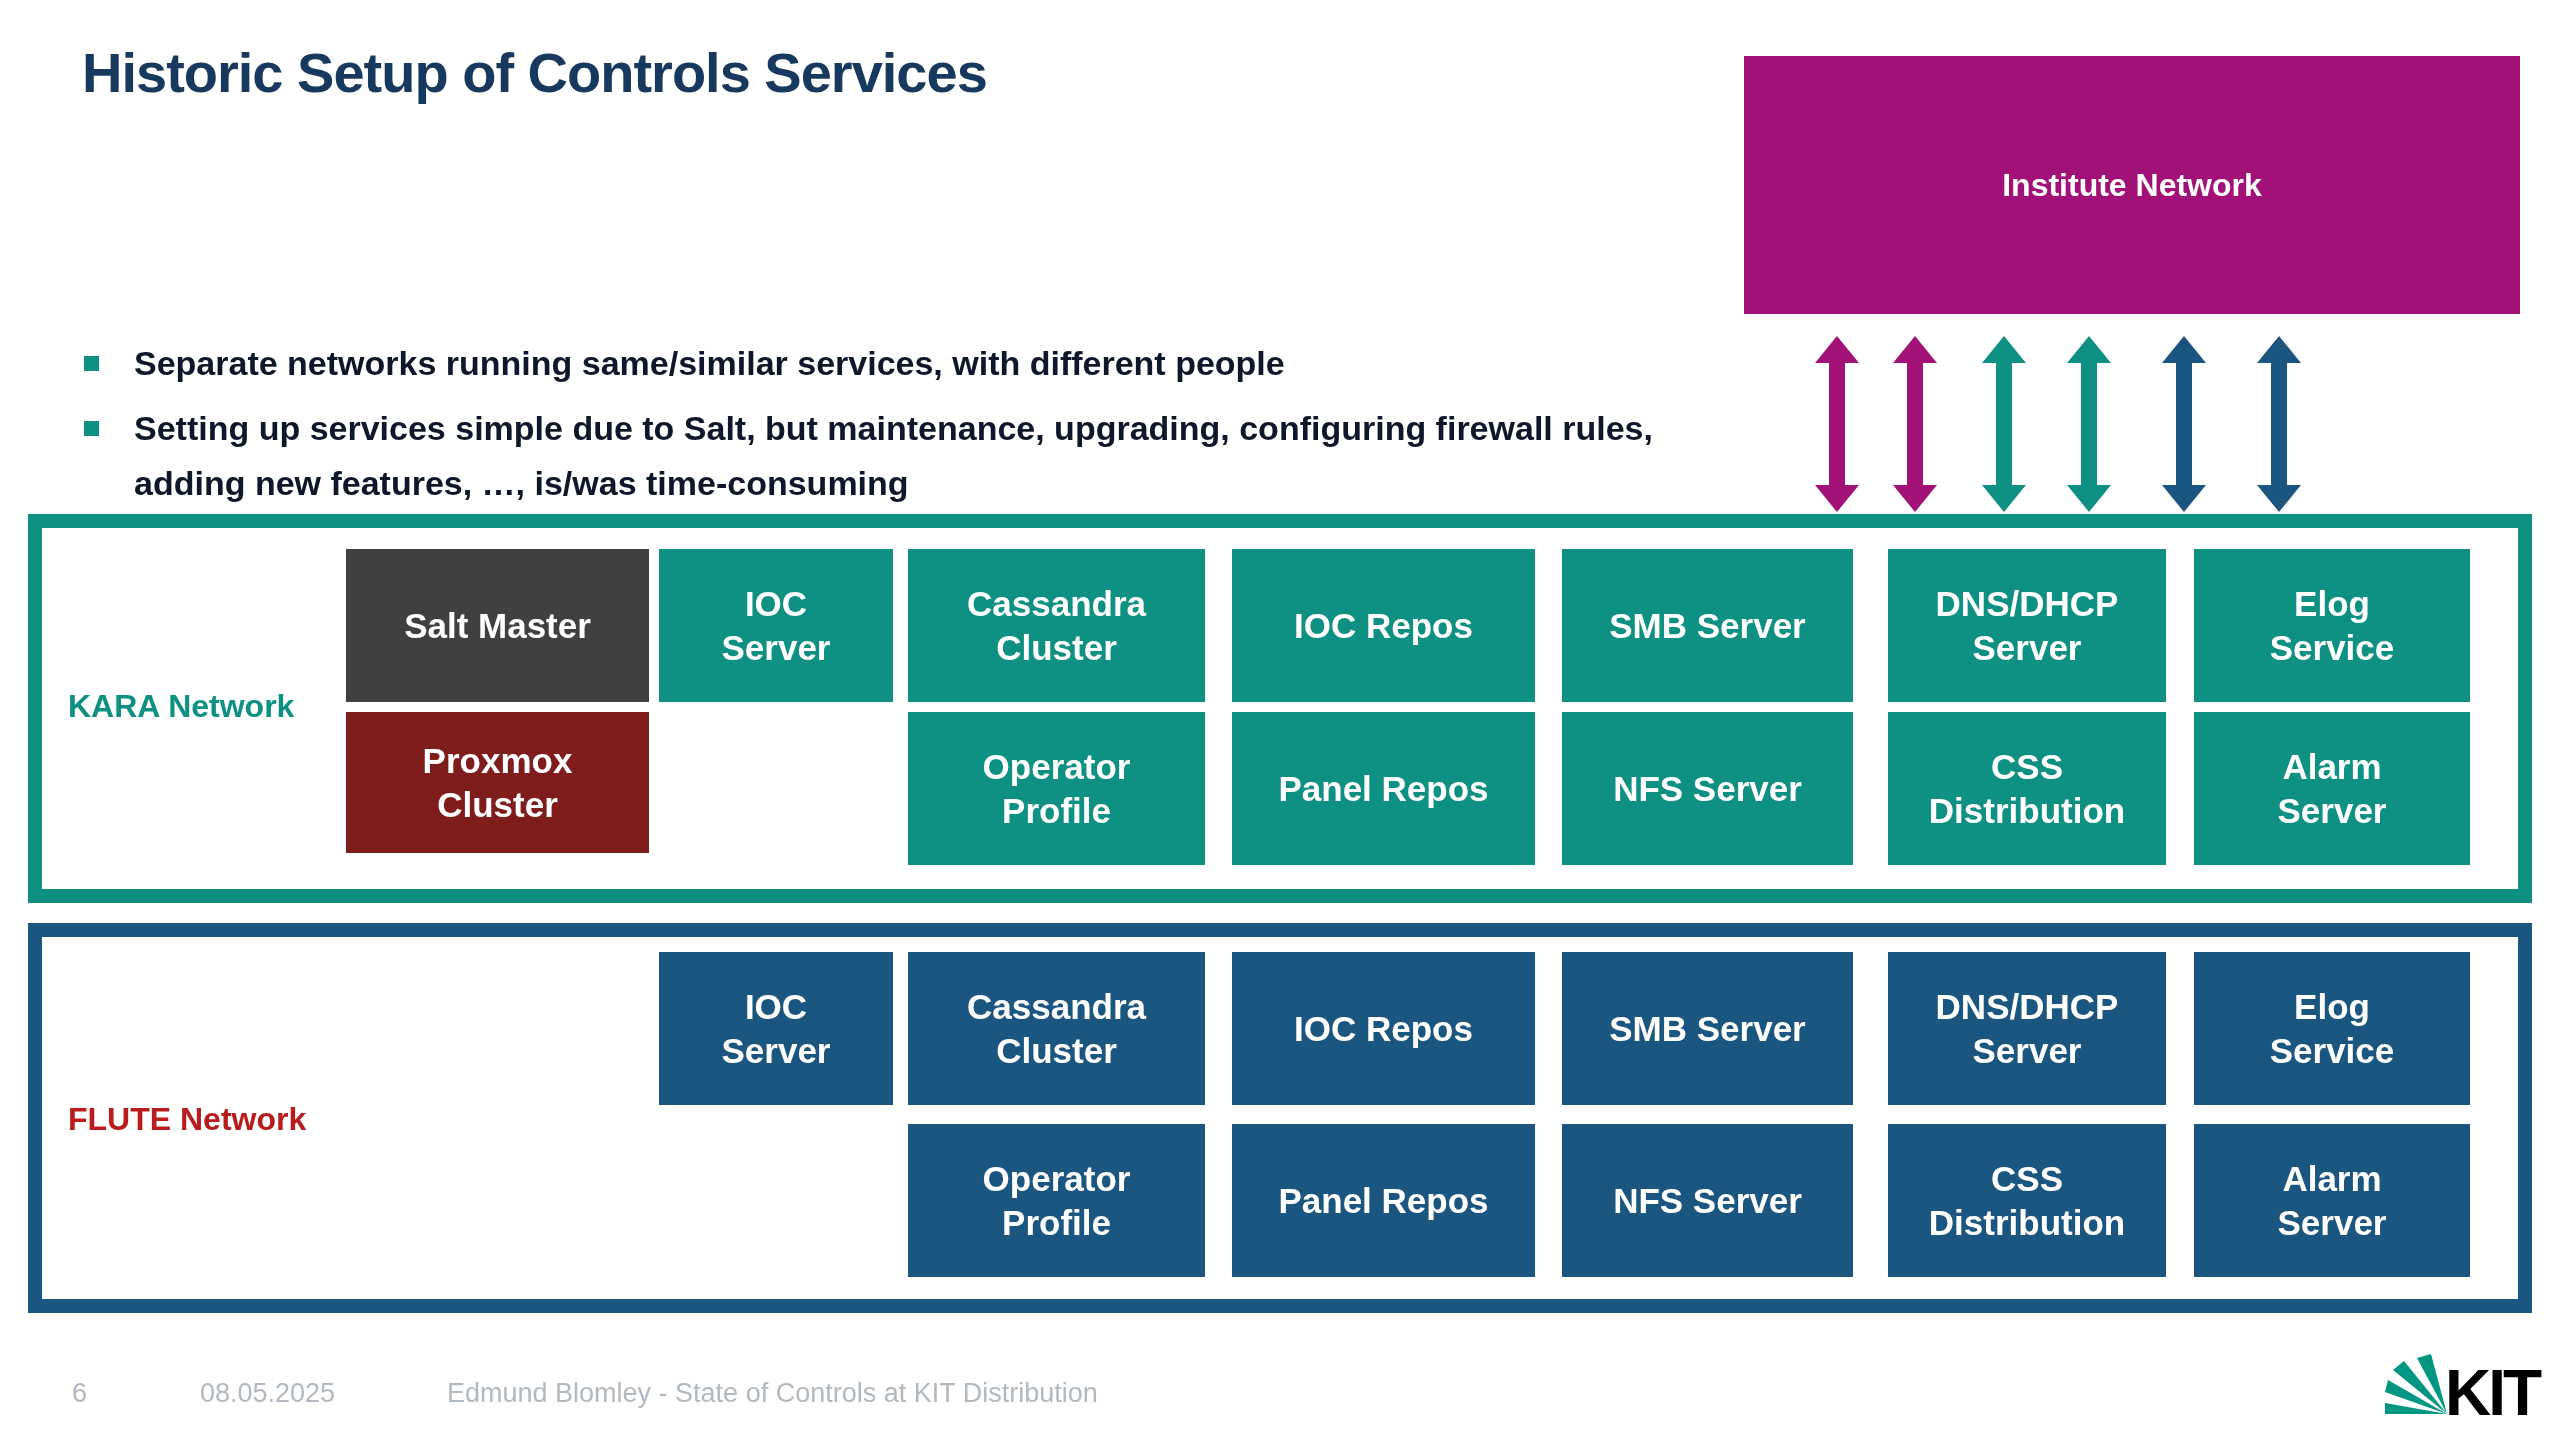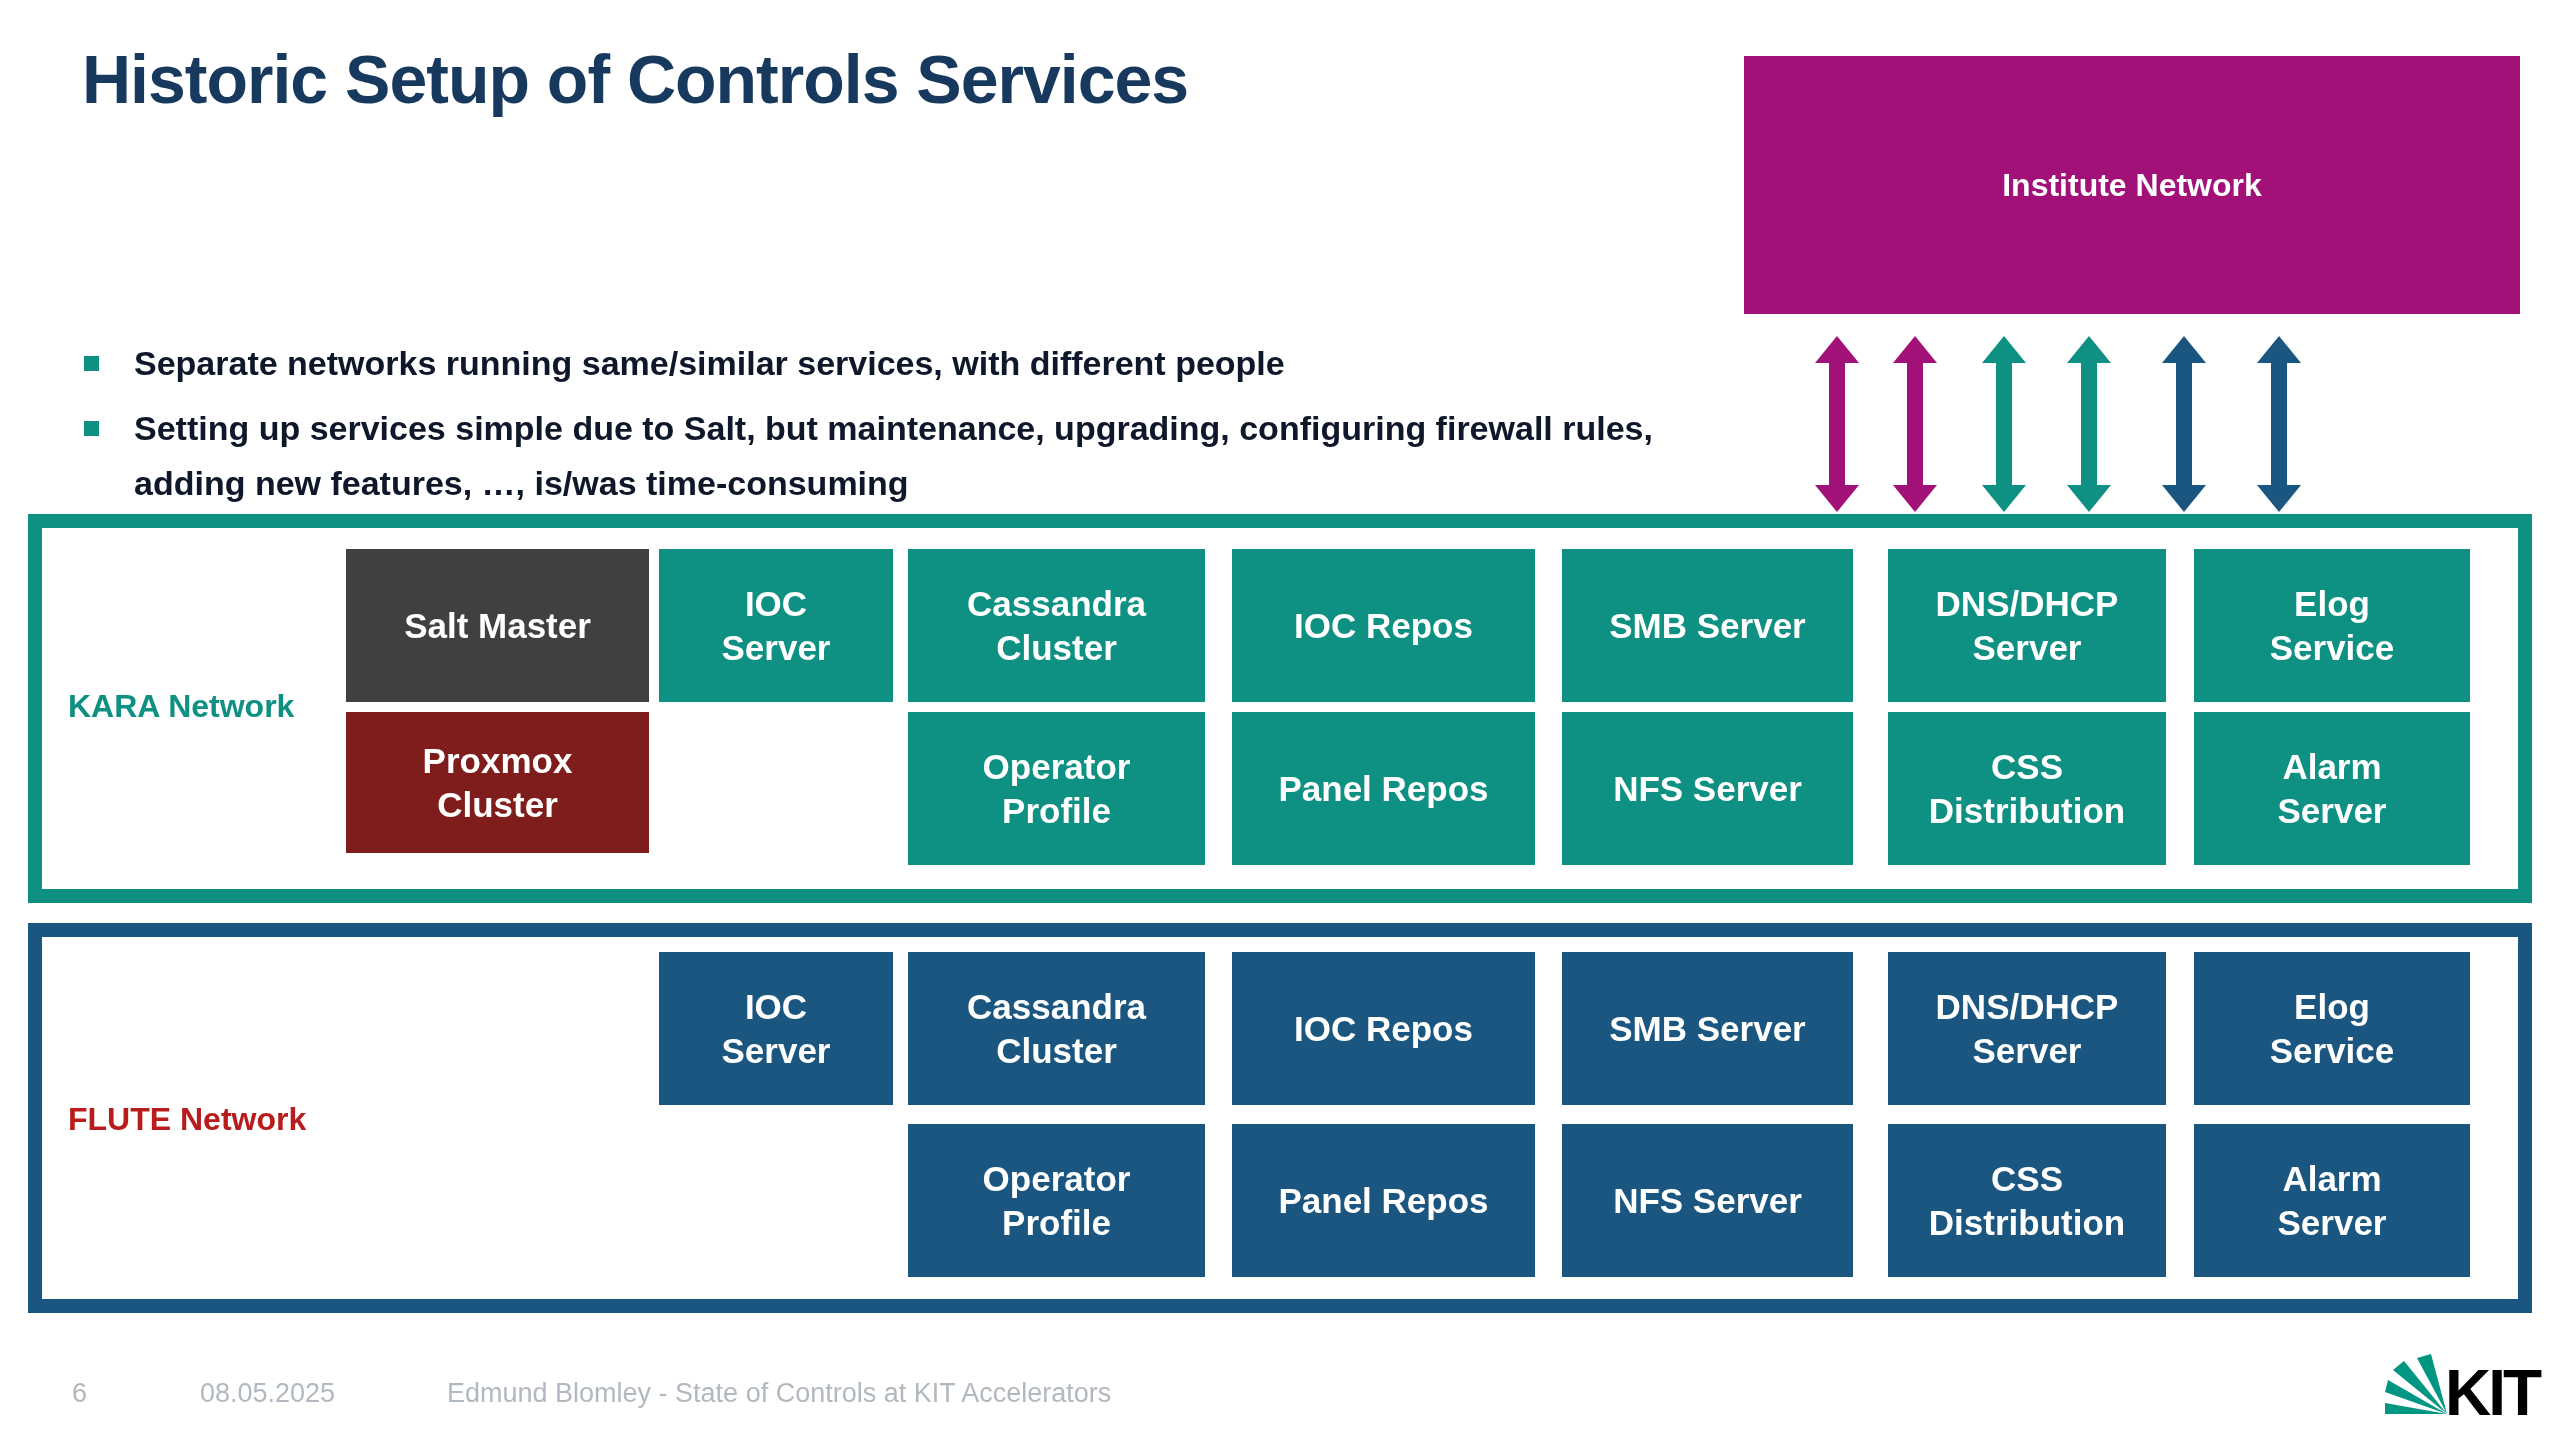--- a/index.html
+++ b/index.html
@@ -5,21 +5,21 @@
   html,body{margin:0;padding:0;background:#ffffff;}
   .slide{
     position:relative;
     width:2560px;height:1440px;
     background:#ffffff;
     font-family:"Liberation Sans","DejaVu Sans",sans-serif;
     overflow:hidden;
   }
   .title{
     position:absolute;left:82px;top:40px;
-    font-size:68px;font-weight:bold;color:#18395e;
+    font-size:56px;font-weight:bold;color:#18395e;
     letter-spacing:-1px;margin:0;
   }
   .bullets{position:absolute;left:82px;top:336px;width:1600px;}
   .bullet-item{position:relative;padding-left:52px;font-size:34px;line-height:55px;color:#0f172a;font-weight:bold;}
   .bullet-item + .bullet-item{margin-top:10px;}
   .bullet-sq{
     position:absolute;left:2px;top:20px;width:15px;height:15px;background:#0e9182;
   }
   .institute{
     position:absolute;left:1744px;top:56px;width:776px;height:258px;
@@ -132,21 +132,21 @@
       <div class="service-box" style="left: 1562px; top: 1124px; width: 291px; height: 153px; background: rgb(26, 86, 127);">NFS Server</div>
       <div class="service-box" style="left: 1888px; top: 1124px; width: 278px; height: 153px; background: rgb(26, 86, 127);">CSS
 Distribution</div>
       <div class="service-box" style="left: 2194px; top: 1124px; width: 276px; height: 153px; background: rgb(26, 86, 127);">Alarm
 Server</div>
     </div>
 
   <div class="footer">
     <span class="pg">6</span>
     <span class="dt">08.05.2025</span>
-    <span class="cr">Edmund Blomley - State of Controls at KIT Accelerators</span>
+    <span class="cr">Edmund Blomley - State of Controls at KIT Distribution</span>
   </div>
 
   <svg class="kit-logo" viewBox="0 0 160 76">
     <polygon points="62,62 32,6 46,2" fill="#009682"></polygon>
     <polygon points="62,62 8,18 19,9" fill="#009682"></polygon>
     <polygon points="62,62 0,40 3,28" fill="#009682"></polygon>
     <polygon points="62,62 0,62 0,51" fill="#009682"></polygon>
     <text x="60" y="63" font-family="Liberation Sans, DejaVu Sans, sans-serif" font-size="64" font-weight="bold" letter-spacing="-3" fill="#000000">KIT</text>
   </svg>
 

